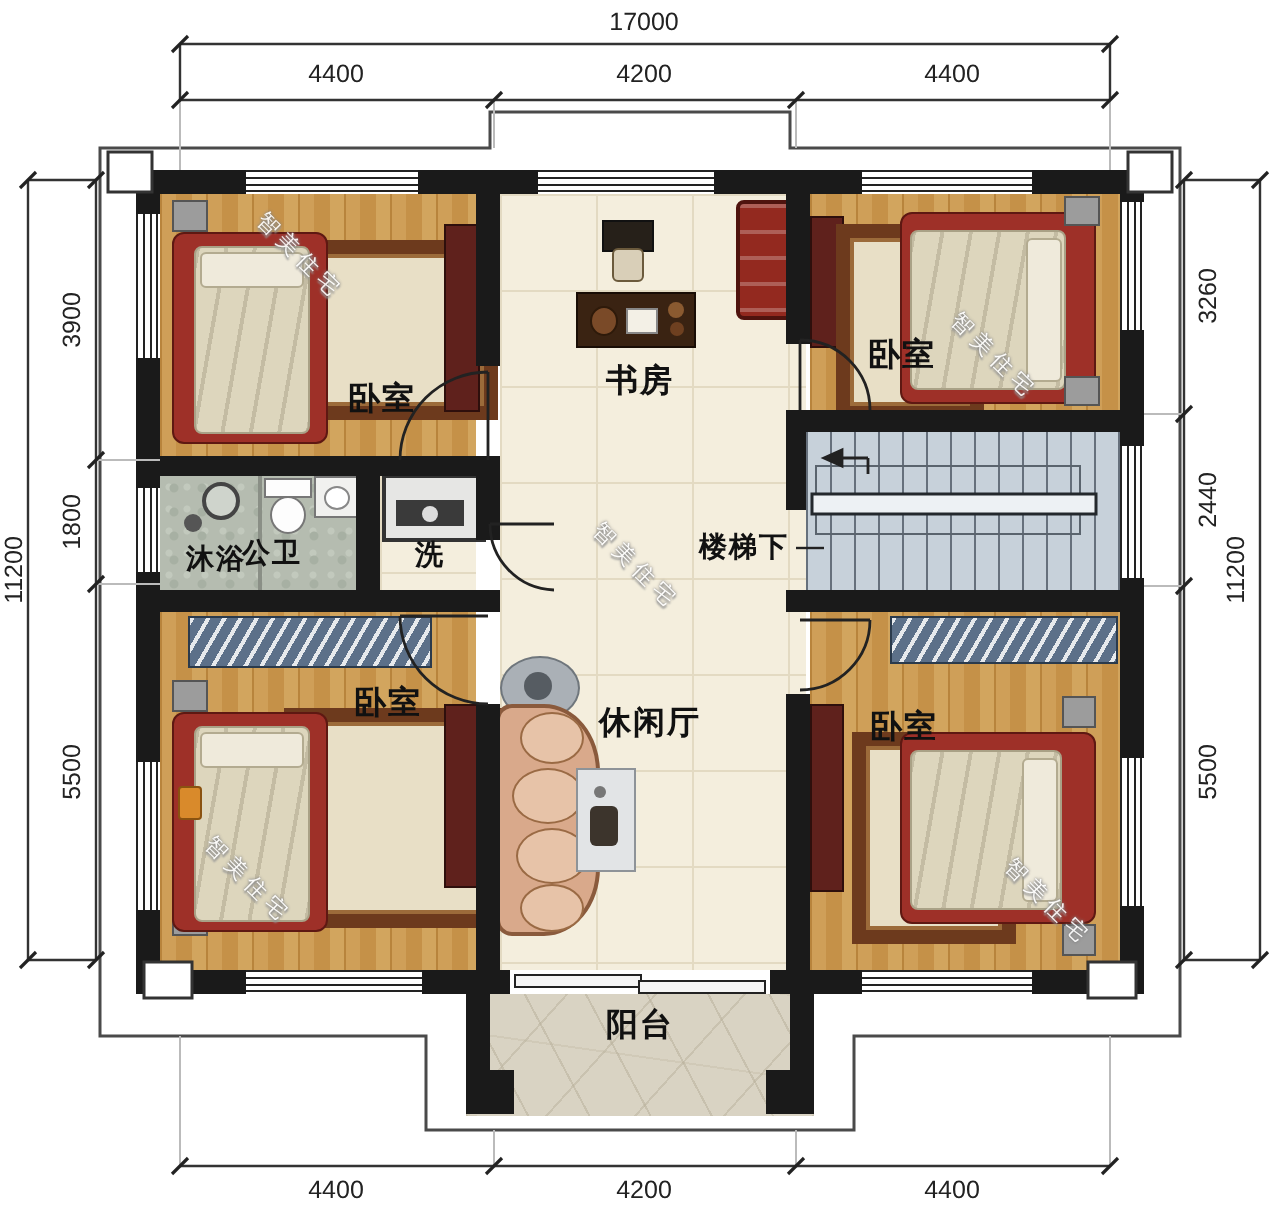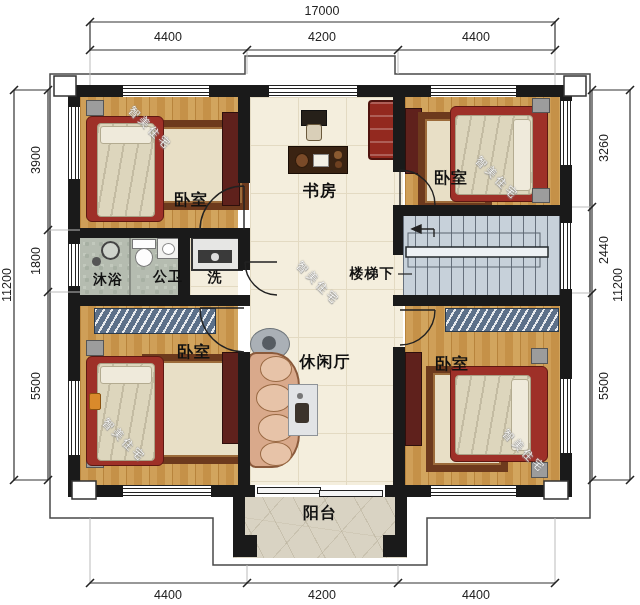--- a/index.html
+++ b/index.html
@@ -232,21 +232,21 @@
       <path d="M 434 229 L 416 229 M 434 229 V 237" fill="none"></path>
       <polygon points="412,229 421,225 421,233"></polygon>
     </g>
     <line x1="398" y1="274" x2="412" y2="274" stroke="#222" stroke-width="1.2"></line>
   </svg>
 
   <span class="rlabel" style="left:191px;top:200px;">卧室</span>
   <span class="rlabel" style="left:320px;top:191px;">书房</span>
   <span class="rlabel" style="left:451px;top:178px;">卧室</span>
   <span class="rlabel small" style="left:108px;top:280px;">沐浴</span>
-  <span class="rlabel small" style="left:168px;top:277px;">公卫</span>
+  <span class="rlabel small" style="left:136px;top:277px;">公卫</span>
   <span class="rlabel small" style="left:215px;top:278px;">洗</span>
   <span class="rlabel small" style="left:372px;top:274px;">楼梯下</span>
   <span class="rlabel" style="left:194px;top:352px;">卧室</span>
   <span class="rlabel" style="left:325px;top:362px;">休闲厅</span>
   <span class="rlabel" style="left:452px;top:364px;">卧室</span>
   <span class="rlabel" style="left:320px;top:513px;">阳台</span>
 
   <span class="dimtxt" style="left:322px;top:11px;">17000</span>
   <span class="dimtxt" style="left:168px;top:37px;">4400</span>
   <span class="dimtxt" style="left:322px;top:37px;">4200</span>

